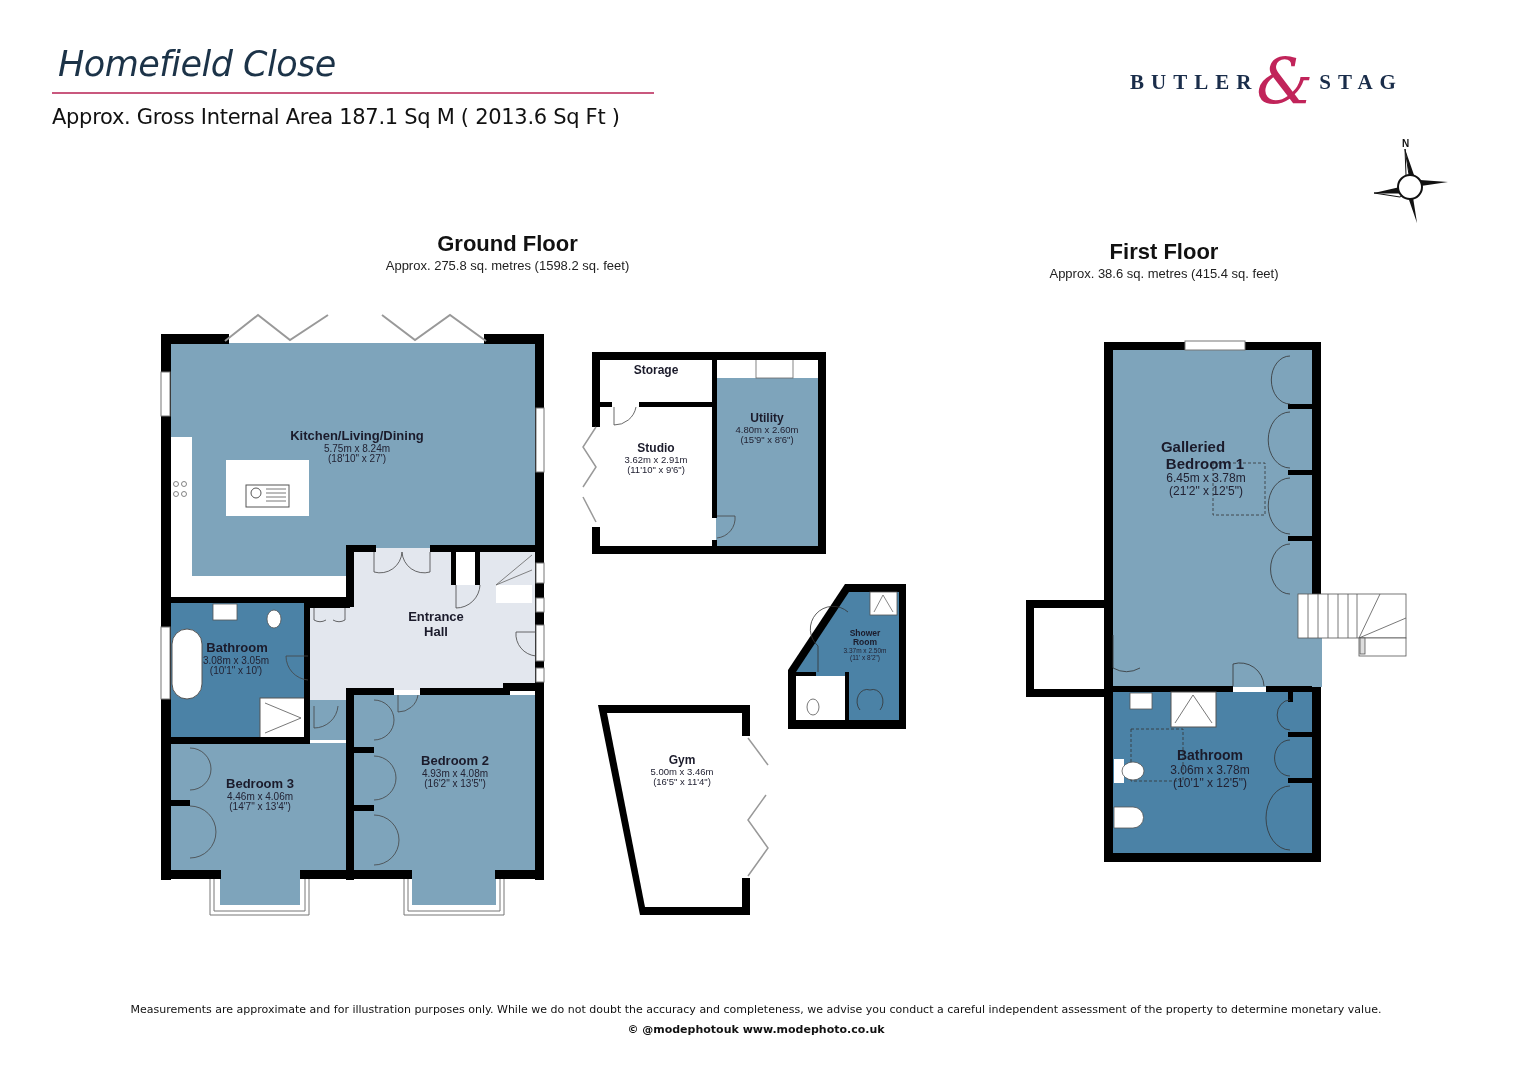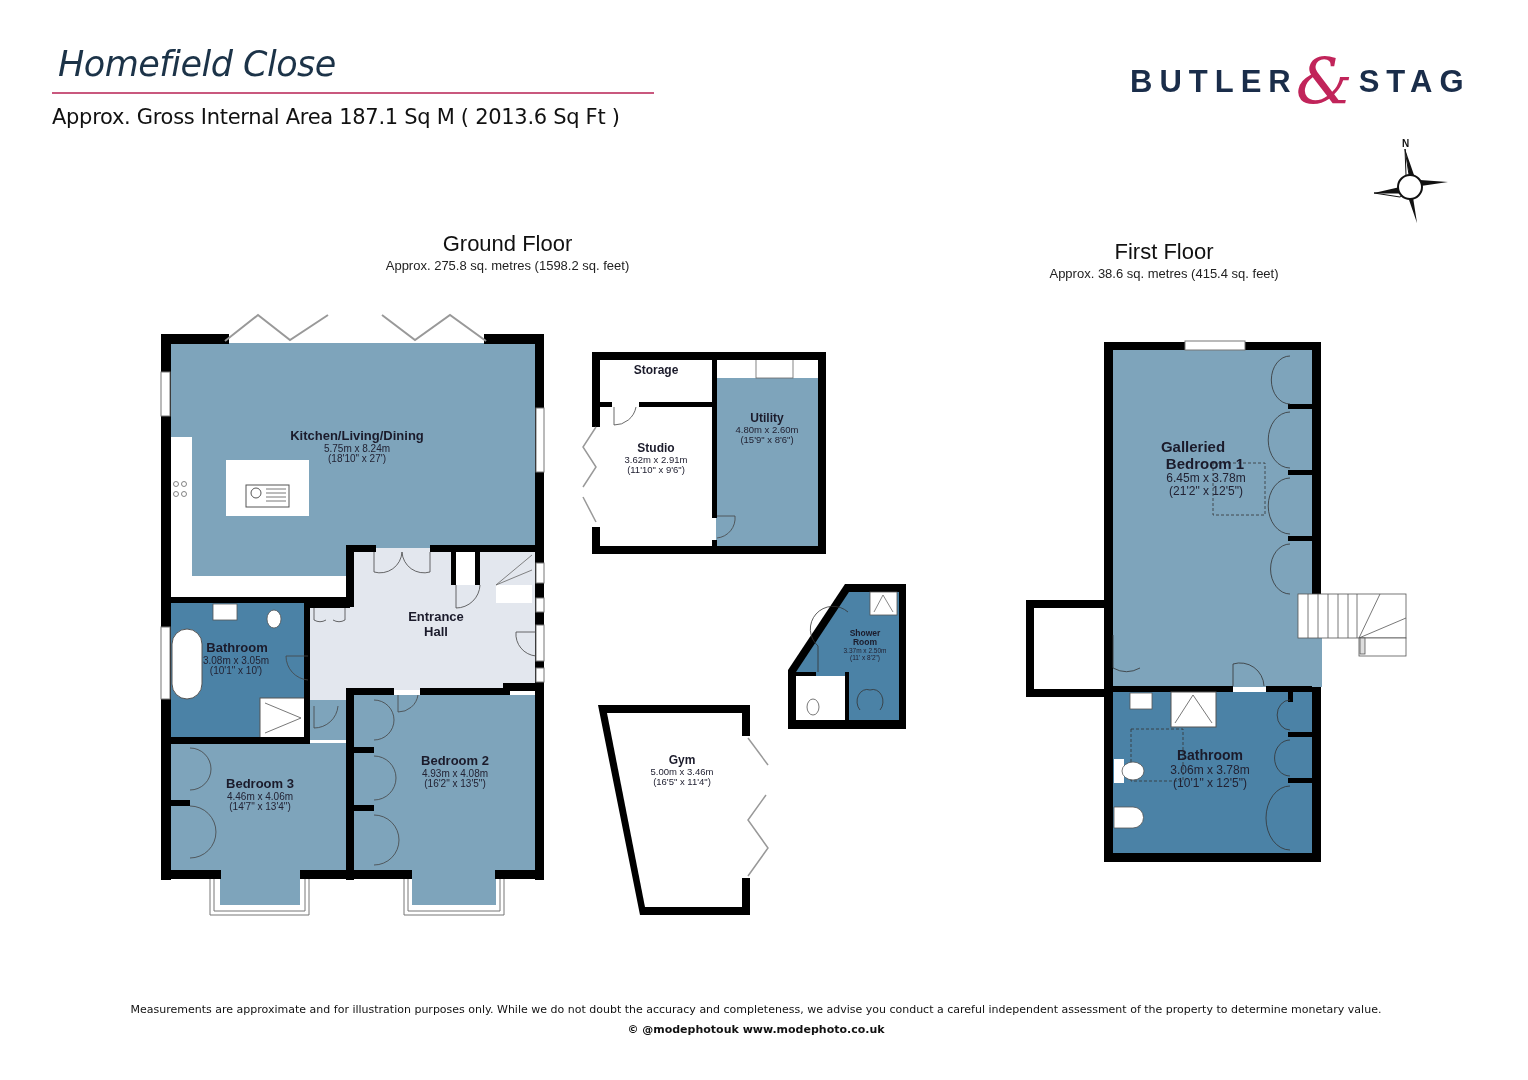--- a/index.html
+++ b/index.html
@@ -1,25 +1,25 @@
 <!DOCTYPE html>
 <html><head>
 <meta charset="utf-8">
 <style>
   html, body { margin:0; padding:0; background:#ffffff; }
   body { width:1528px; height:1080px; position:relative; overflow:hidden; font-family:"Liberation Sans", sans-serif; }
   .title { position:absolute; left:58px; top:44px; font-family:"DejaVu Sans", sans-serif; font-size:35px; color:#1c3348; letter-spacing:-0.5px;font-style:italic; }
   .title-rule { position:absolute; left:52px; top:92px; width:602px; height:2px; background:#c9587e; }
   .subtitle { position:absolute; left:52px; top:105px; font-family:"DejaVu Sans", sans-serif; font-size:21px; color:#111; letter-spacing:-0.3px; }
   .logo { position:absolute; left:1130px; top:52px; height:60px; display:flex; align-items:center; }
-  .logo .word { font-family:Liberation Sans, sans-serif; font-weight:bold; font-size:31px; color:#1a2d4a; letter-spacing:7px; }
+  .logo .word { font-family:Liberation Serif, serif; font-weight:bold; font-size:21px; color:#1a2d4a; letter-spacing:7px; }
   .logo .amp { font-family:"DejaVu Serif", serif; font-style:italic; font-size:64px; color:#c1245a; margin:0 6px 0 -2px; line-height:1; }
   .compass { position:absolute; left:1370px; top:135px; width:80px; height:92px; }
   .floor-head { position:absolute; text-align:center; }
-  .floor-head .name { font-family:"Liberation Sans", sans-serif; font-weight:normal; font-size:22px; color:#111; }
+  .floor-head .name { font-family:"Liberation Sans", sans-serif; font-weight:bold; font-size:22px; color:#111; }
   .floor-head .area { font-family:"Liberation Sans", sans-serif; font-size:13px; color:#222; margin-top:1px; }
   svg.plan { position:absolute; left:0; top:0; }
   .rname { font-family:"Liberation Sans", sans-serif; font-weight:bold; fill:#1b1b2b; }
   .rdim { font-family:"Liberation Sans", sans-serif; fill:#223; }
   .footer { position:absolute; left:0; width:1512px; text-align:center; font-family:"DejaVu Sans", sans-serif; font-size:11px; color:#111; }
 </style>
 </head>
 <body>
 
 <div class="title">Homefield Close</div>

